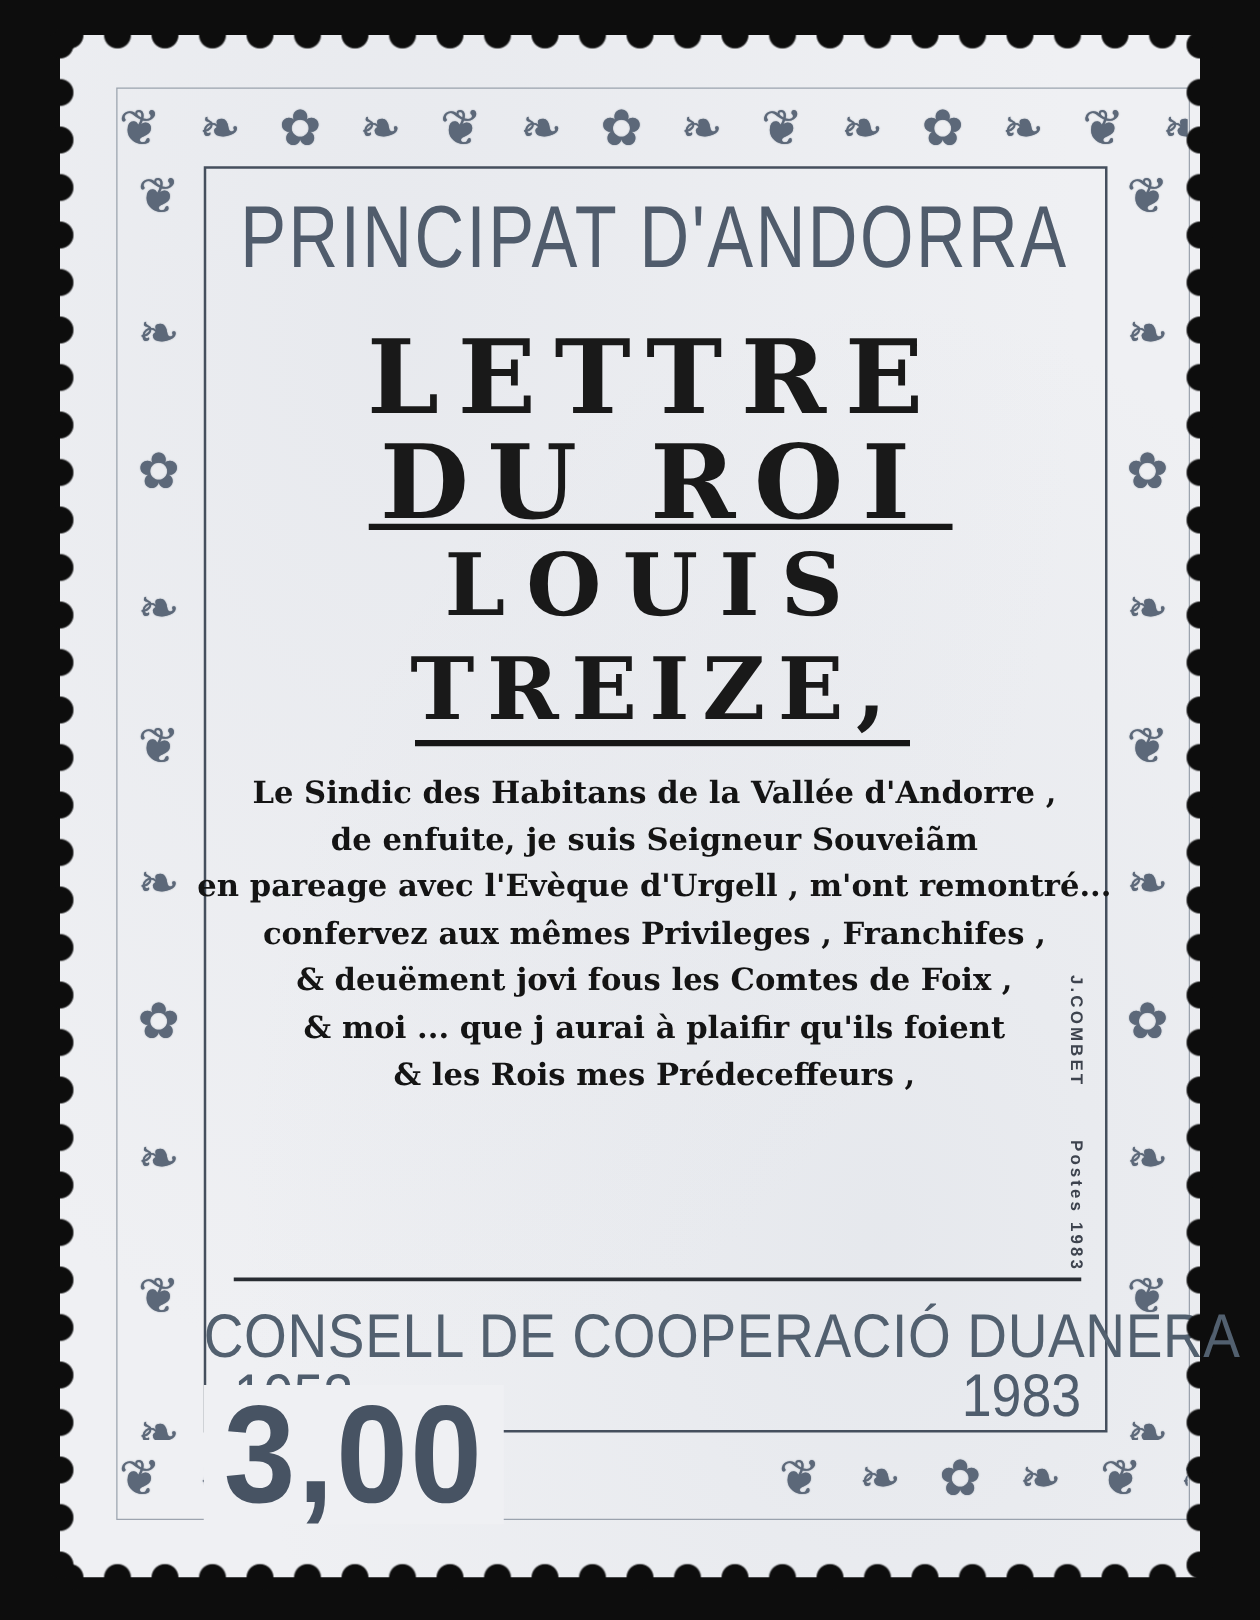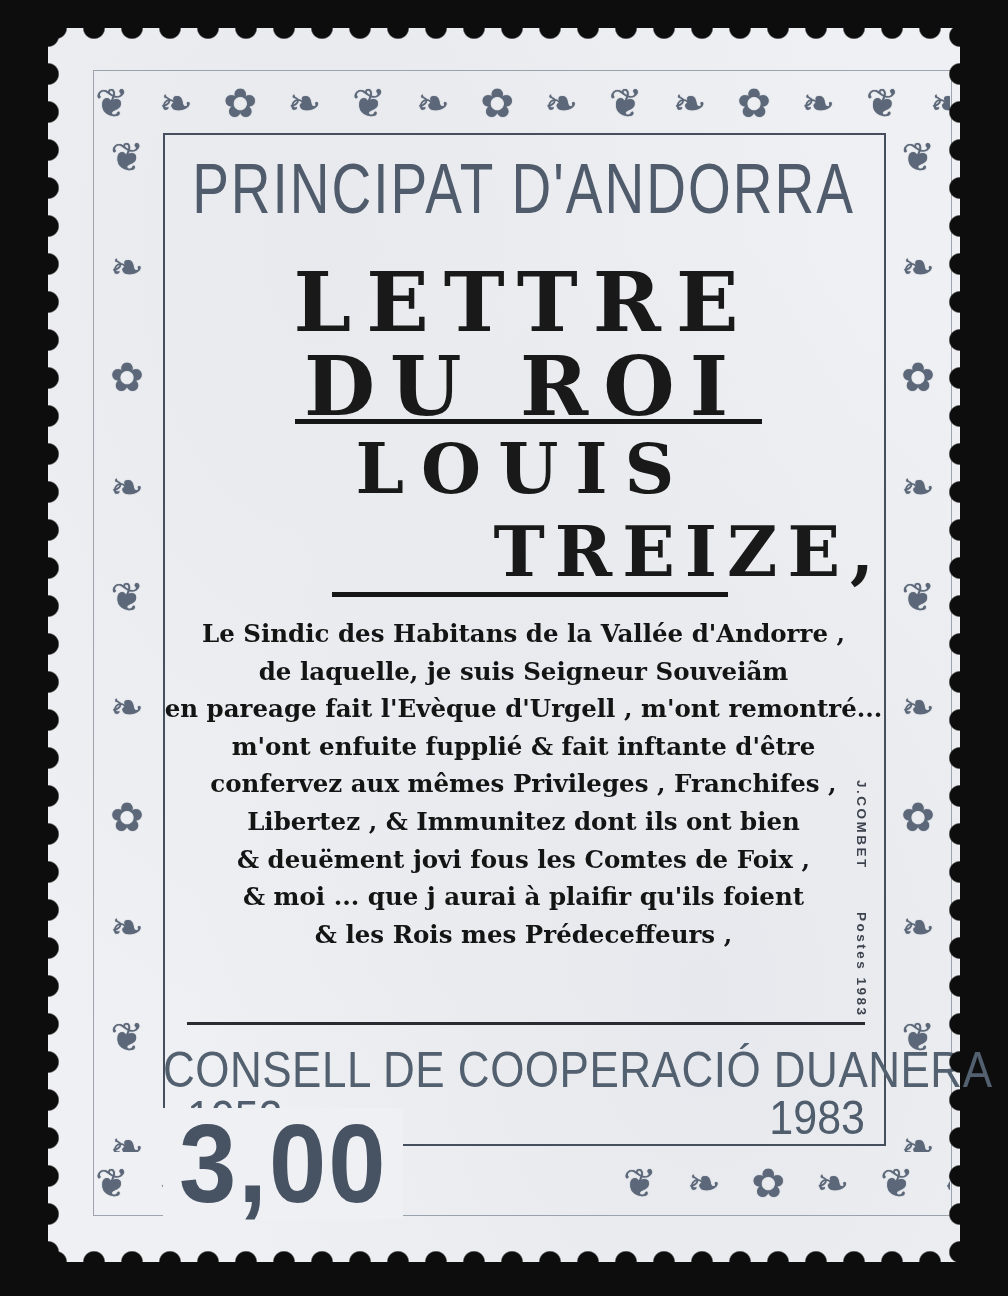--- a/index.html
+++ b/index.html
@@ -46,21 +46,21 @@
   
   .country{position:absolute;left:115px;top:120px;width:721px;text-align:center;
     font-family:"Liberation Sans",sans-serif;font-size:55px;font-weight:400;
     letter-spacing:2px;color:#50迁;color:#505c6c;transform:scaleY(1.28);transform-origin:top center;
     white-space:nowrap;}
   .big-title{position:absolute;left:115px;width:721px;text-align:center;
     font-family:"DejaVu Serif",serif;font-weight:700;color:#191919;white-space:nowrap;}
   .t1{top:226px;font-size:82px;letter-spacing:15px;}
   .t2{top:310px;font-size:82px;letter-spacing:15px;}
   .t3{top:400px;font-size:69px;letter-spacing:17px;}
-  .t4{top:483px;font-size:69px;letter-spacing:10px;text-align:right;}
+  .t4{top:483px;font-size:69px;letter-spacing:10px;}
   .rule{position:absolute;background:#161616;}
   .rule1{left:247px;top:391px;width:467px;height:5px;}
   .rule2{left:284px;top:564px;width:396px;height:5px;}
   .rule3{left:139px;top:994px;width:678px;height:2.5px;background:#282c32;}
   .letter{position:absolute;left:80px;top:587px;width:791px;text-align:center;
     font-family:"DejaVu Serif",serif;font-weight:700;font-size:24.5px;line-height:37.6px;
     color:#141414;letter-spacing:0px;}
   .letter div{white-space:nowrap;}
   .council{position:absolute;left:115px;top:1014px;width:721px;text-align:center;
     font-family:"Liberation Sans",sans-serif;font-size:44px;color:#52606f;
@@ -97,25 +97,23 @@
 
     <div class="big-title t2">DU ROI</div>
     <div class="big-title t1">LETTRE</div>
     <div class="rule rule1"></div>
     <div class="big-title t3">LOUIS</div>
     <div class="big-title t4">TREIZE,</div>
     <div class="rule rule2"></div>
 
     <div class="letter">
       <div>Le Sindic des Habitans de la Vallée d'Andorre ,</div>
-      <div>de laquelle, je suis Seigneur Souveiãm</div>
-      <div>en pareage fait l'Evèque d'Urgell , m'ont remontré...</div>
-      <div>m'ont enfuite fupplié &amp; fait inftante d'être</div>
+      <div>de enfuite, je suis Seigneur Souveiãm</div>
+      <div>en pareage avec l'Evèque d'Urgell , m'ont remontré...</div>
       <div>confervez aux mêmes Privileges , Franchifes ,</div>
-      <div>Libertez , &amp; Immunitez dont ils ont bien</div>
       <div>&amp; deuëment jovi fous les Comtes de Foix ,</div>
       <div>&amp; moi ...  que j aurai à plaifir qu'ils foient</div>
       <div>&amp; les Rois mes Prédeceffeurs ,</div>
     </div>
 
     <div class="rule rule3"></div>
 
     <div class="council">CONSELL DE COOPERACIÓ DUANERA</div>
     <div class="years">
       <span>1953</span>

